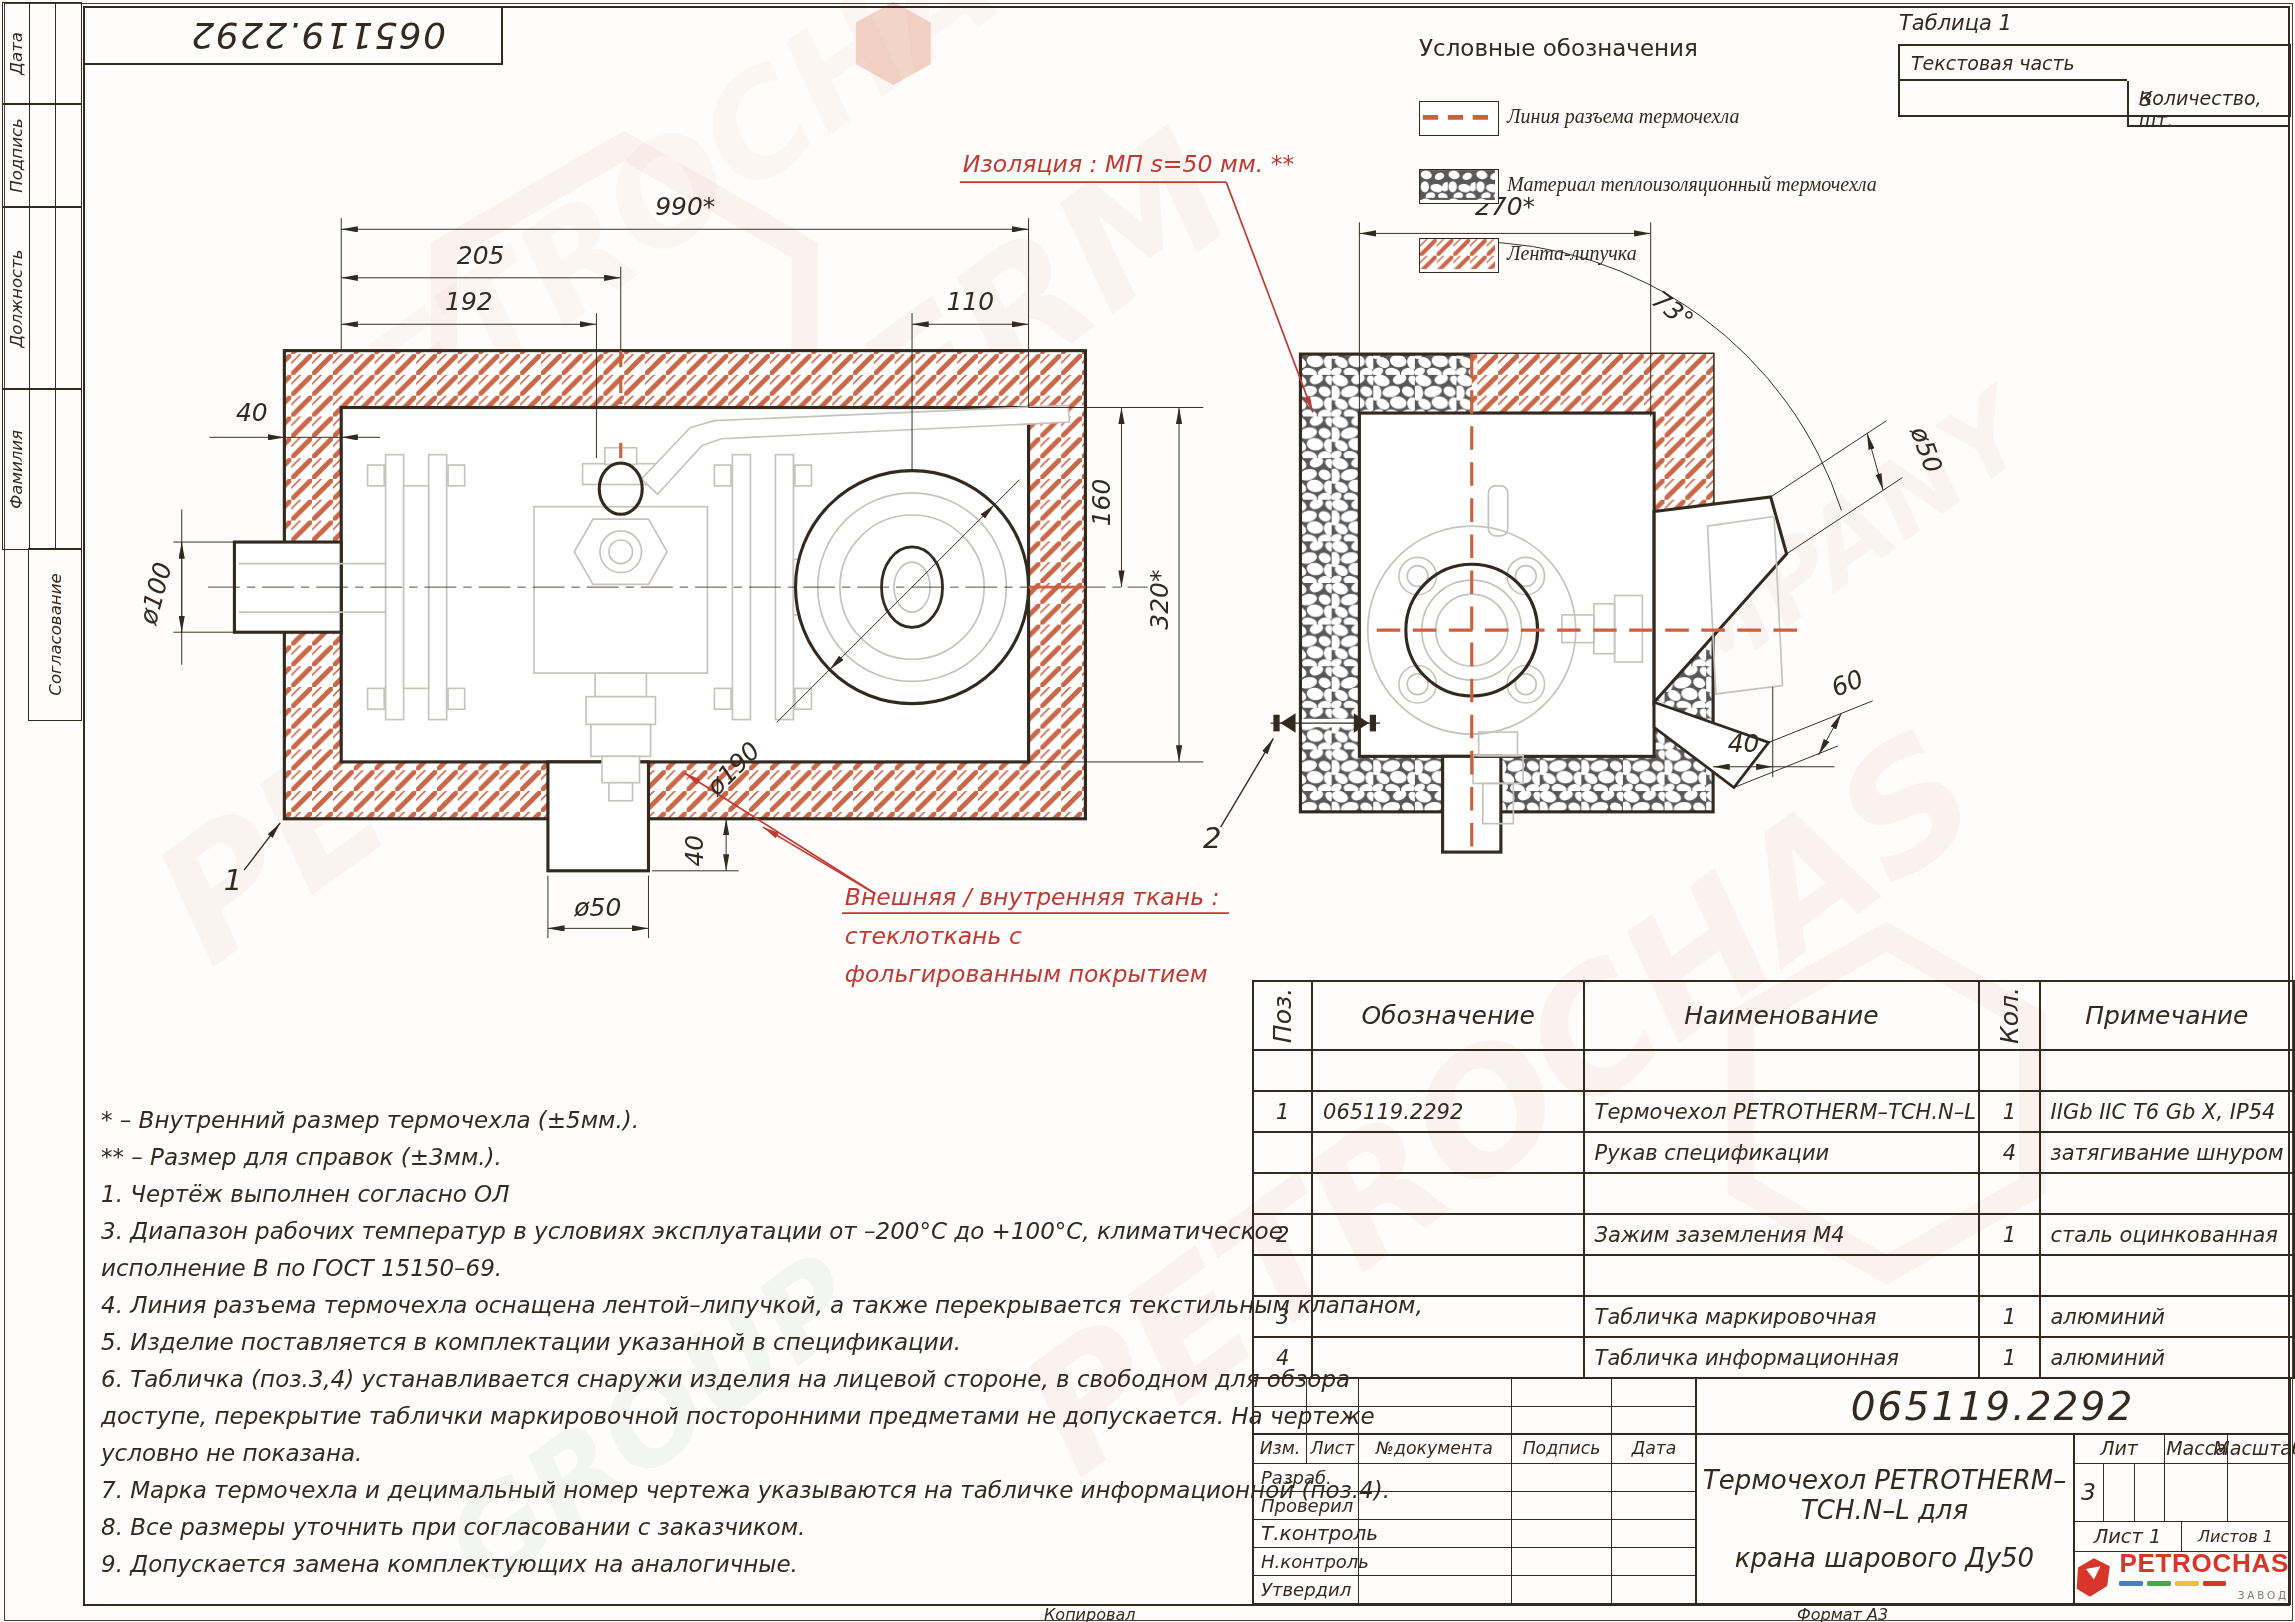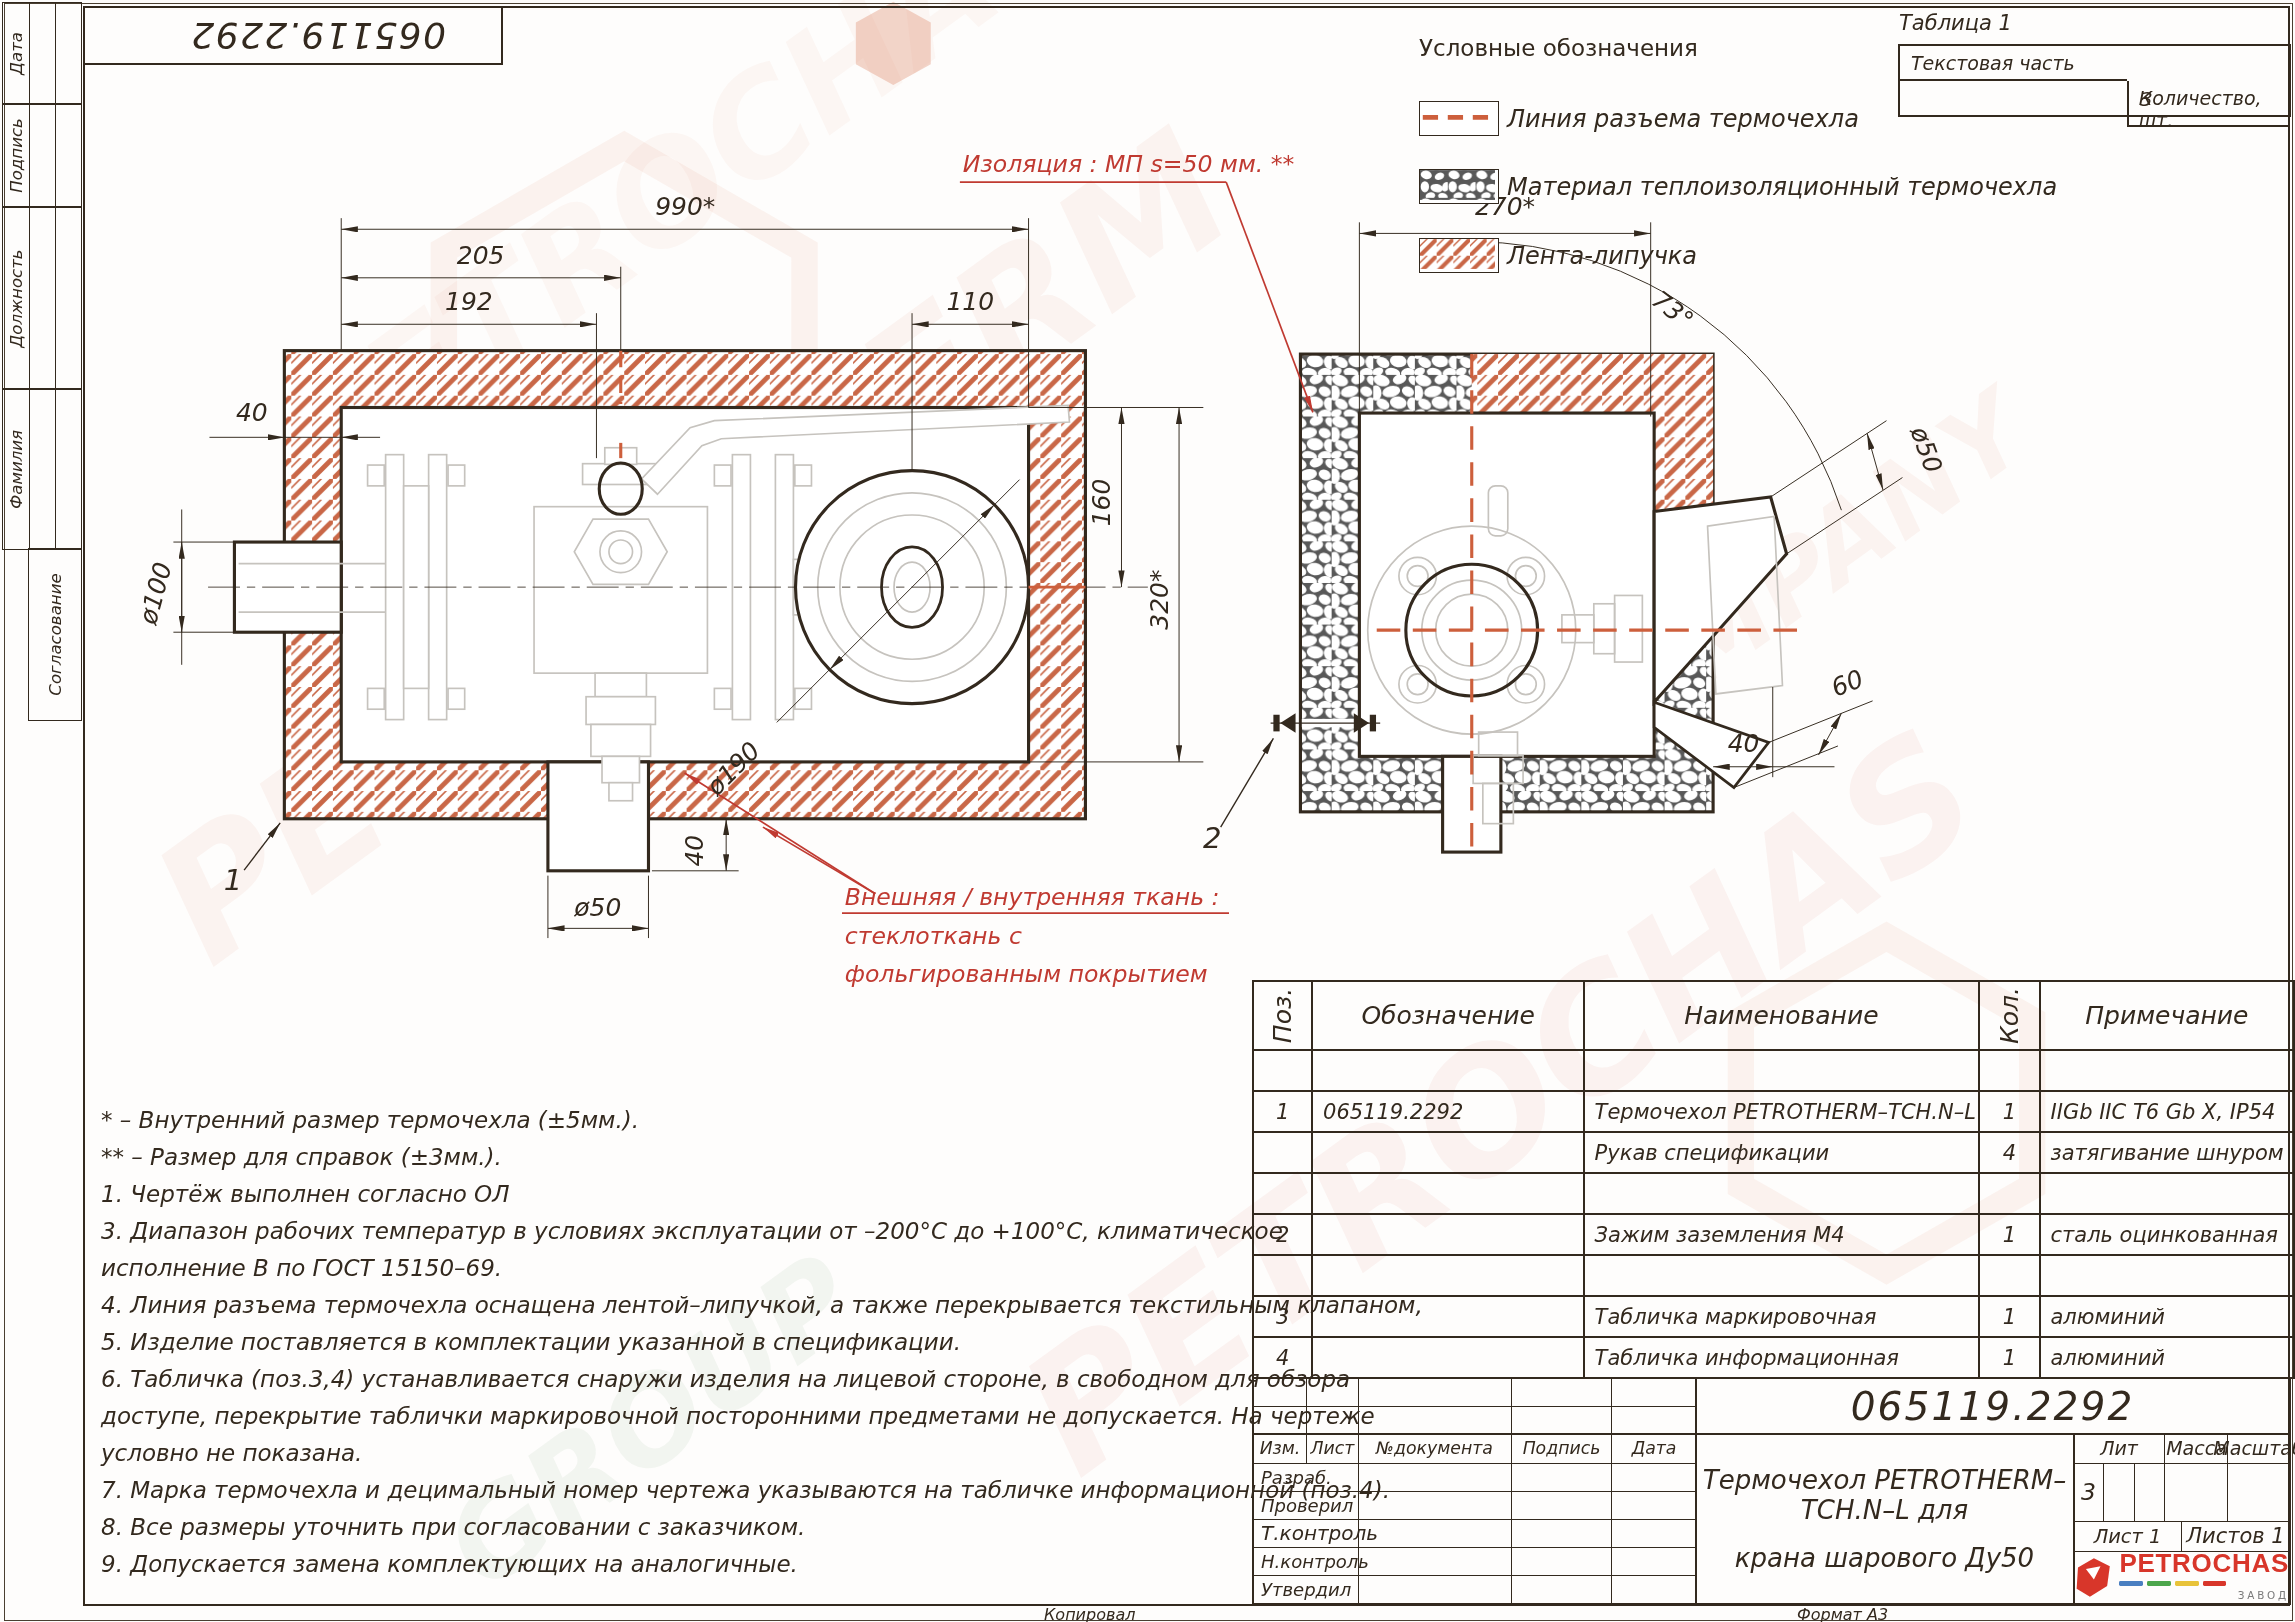--- a/index.html
+++ b/index.html
@@ -16,21 +16,21 @@
   .strip{position:absolute;left:2.1px;top:2.1px;width:78px;height:717px;}
   .scell{position:absolute;left:0;width:78px;border:1.4px solid #33291e;display:flex;align-items:center;}
   .scell .lab{position:absolute;left:0;width:26px;height:100%;display:flex;align-items:center;justify-content:center;}
   .scell .lab span{transform:rotate(-90deg);white-space:nowrap;font-size:16.6px;font-style:italic;}
   .scol{position:absolute;top:0;bottom:0;width:1.4px;background:#33291e;}
   .t1cap{font-size:21px;font-style:italic;}
   .t1{position:absolute;border:2.1px solid #33291e;}
   .t1 .hd{border-bottom:2.1px solid #33291e;}
   .t1 .c2{border-left:2.1px solid #33291e;}
   .t1 div{box-sizing:border-box;}
-  .legend-lab{font-size:24px;font-style:italic;white-space:nowrap;}
+  .legend-lab{font-size:20px;font-style:italic;white-space:nowrap;font-family:Liberation Serif, serif;}
   .sw{position:absolute;border:1.4px solid #33291e;background:#fff;}
   .notes{position:absolute;left:101px;top:1102px;width:1165px;font-size:23px;font-style:italic;
          line-height:37px;white-space:nowrap;}
   table.parts{position:absolute;left:1252px;top:980px;border-collapse:collapse;table-layout:fixed;}
   table.parts td,table.parts th{border:2.1px solid #33291e;font-weight:normal;font-style:italic;
      overflow:hidden;white-space:nowrap;box-sizing:border-box;}
   table.parts th{font-size:25px;}
   table.parts td{font-size:21px;height:41px;}
   .rot span{display:inline-block;transform:rotate(-90deg);white-space:nowrap;}
   .tb{position:absolute;left:1252px;top:1377px;width:1035px;height:224px;border:2.1px solid #33291e;box-sizing:content-box;}
@@ -501,21 +501,21 @@
     <div class="abs" style="left:442px;top:55px;width:377px;height:169px;display:flex;flex-direction:column;align-items:center;justify-content:center;gap:18px;font-size:26px;font-style:italic;text-align:center;">
       <div>Термочехол PETROTHERM–TCH.N–L для</div>
       <div>крана шарового Ду50</div>
     </div>
 
     <div class="cellt" style="left:820px;top:54px;width:90px;height:30px;justify-content:center;font-size:19px;">Лит</div>
     <div class="cellt" style="left:912px;top:54px;width:61px;height:30px;justify-content:center;font-size:19px;">Масса</div>
     <div class="cellt" style="left:974px;top:54px;width:61px;height:30px;justify-content:center;font-size:19px;">Масштаб</div>
     <div class="cellt" style="left:820px;top:84px;width:29px;height:58px;justify-content:center;font-size:23.6px;">3</div>
     <div class="cellt" style="left:820px;top:142px;width:107px;height:30px;justify-content:center;font-size:19.4px;">Лист 1</div>
-    <div class="cellt" style="left:928px;top:142px;width:107px;height:30px;justify-content:center;font-size:21px;">Листов  1</div>
+    <div class="cellt" style="left:928px;top:142px;width:107px;height:30px;justify-content:center;font-size:16px;">Листов  1</div>
 
     <div class="abs" style="left:820px;top:172px;width:215px;height:52px;display:flex;align-items:center;justify-content:center;gap:7px;">
       <svg width="40" height="43" viewBox="0 0 58 62">
         <polygon points="6,16 30,2 54,14 50,44 24,60 4,48" fill="#d8362a"></polygon>
         <polygon points="18,18 40,14 30,34" fill="#ffffff"></polygon>
       </svg>
       <div>
         <div class="logo-red">PETROCHAS</div>
         <div class="dashrow" style="margin-top:2.1px;">
           <span style="background:#4a7fc1;"></span><span style="background:#4ca64c;"></span><span style="background:#e8c33a;"></span><span style="background:#d8362a;"></span>

